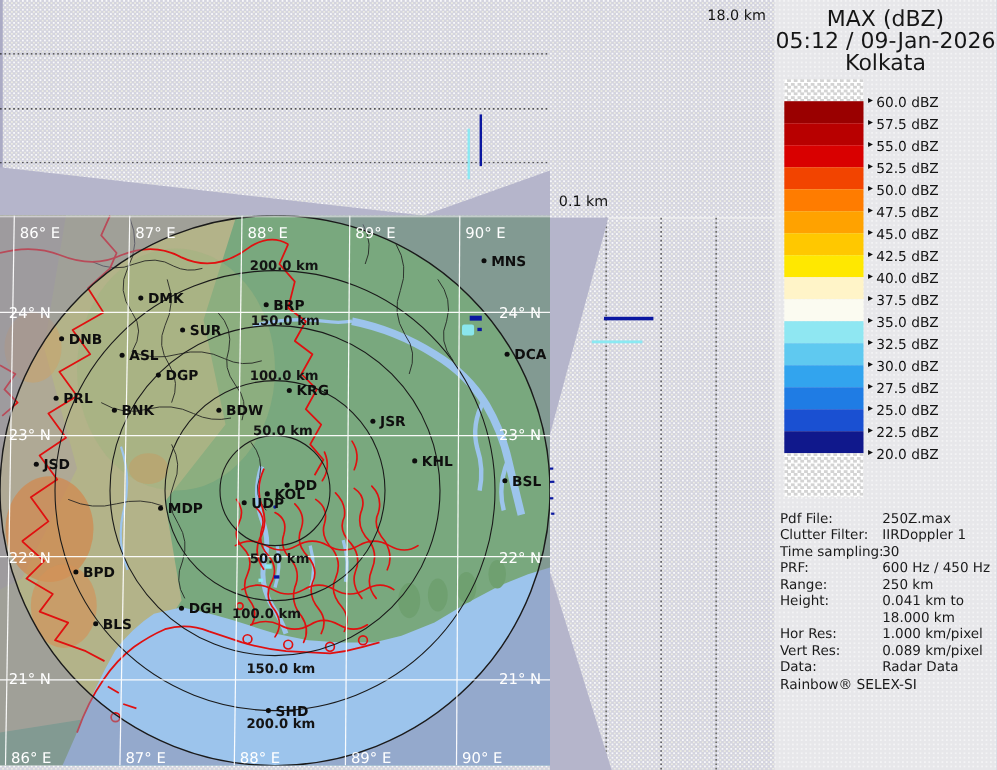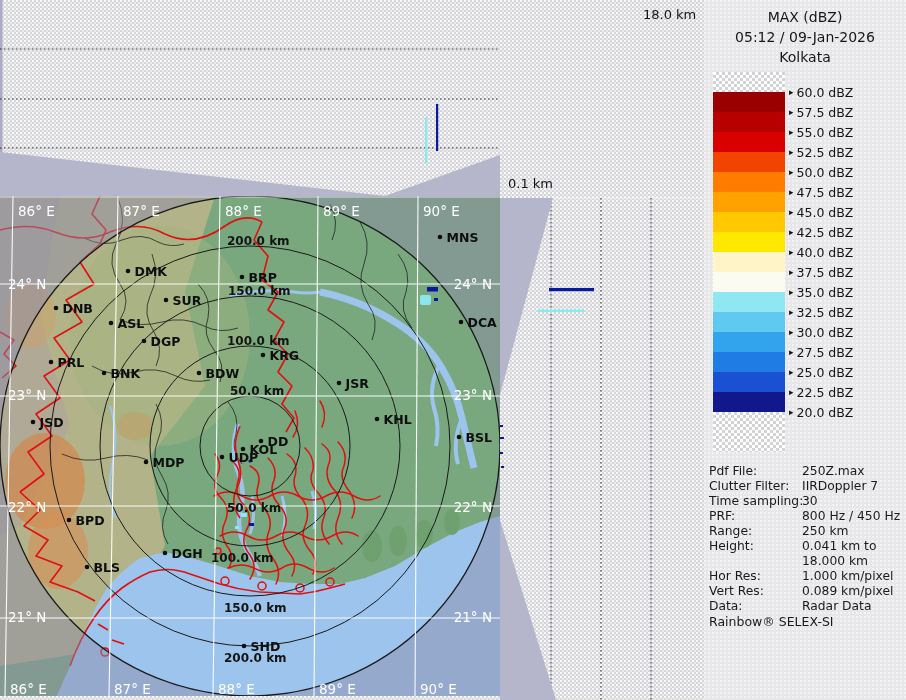--- a/index.html
+++ b/index.html
@@ -10,21 +10,21 @@
       radial-gradient(circle at 1px 1px, rgba(255,255,230,.55) 22%, transparent 23%) 2px 2px/4px 4px,
       #d4d4df; padding-left: 44px;}
   .abs{position:absolute;}
   .axis-label{position:absolute;font-size:13px;color:#141414;white-space:nowrap;}
   
   .legend-panel{position:absolute;left:704px;top:0;width:202px;height:700px;
     background:
       radial-gradient(circle at 1px 1px, rgba(255,255,255,.5) 22%, transparent 23%) 0 0/4px 4px,
       #e7e7ea;}
   .panel-title{position:absolute;top:7px;left:0;width:100%;text-align:center;
-    font-size:14px;line-height:20px;color:#161616;}
+    font-size:20px;line-height:20px;color:#161616;}
   .color-bar{position:absolute;left:9px;top:72px;width:72px;}
   .checker{width:72px;
     background:repeating-conic-gradient(#d3d3d3 0% 25%, #ffffff 0% 50%);
     background-size:6px 6px;}
   .checker.top{height:20px;}
   .checker.bottom{height:40px;}
   .band{width:72px;height:20px;}
   .legend-label{position:absolute;left:85px;height:16px;display:flex;align-items:center;
     font-size:12.5px;color:#141414;white-space:nowrap;}
   .legend-label .arrow{font-size:9px;margin-right:3px;color:#111;}
@@ -337,29 +337,29 @@
         <div class="legend-label" style="top: 404px;"><span class="arrow">▸</span>20.0 dBZ</div>
       </div>
 
     <div class="meta" id="meta-rows">
         <div class="meta-row">
           <span>Pdf File:</span>
           <span>250Z.max</span>
         </div>
         <div class="meta-row">
           <span>Clutter Filter:</span>
-          <span>IIRDoppler 7</span>
+          <span>IIRDoppler 1</span>
         </div>
         <div class="meta-row">
           <span>Time sampling:</span>
           <span>30</span>
         </div>
         <div class="meta-row">
           <span>PRF:</span>
-          <span>800 Hz / 450 Hz</span>
+          <span>600 Hz / 450 Hz</span>
         </div>
         <div class="meta-row">
           <span>Range:</span>
           <span>250 km</span>
         </div>
         <div class="meta-row">
           <span>Height:</span>
           <span>0.041 km to</span>
         </div>
         <div class="meta-row">

